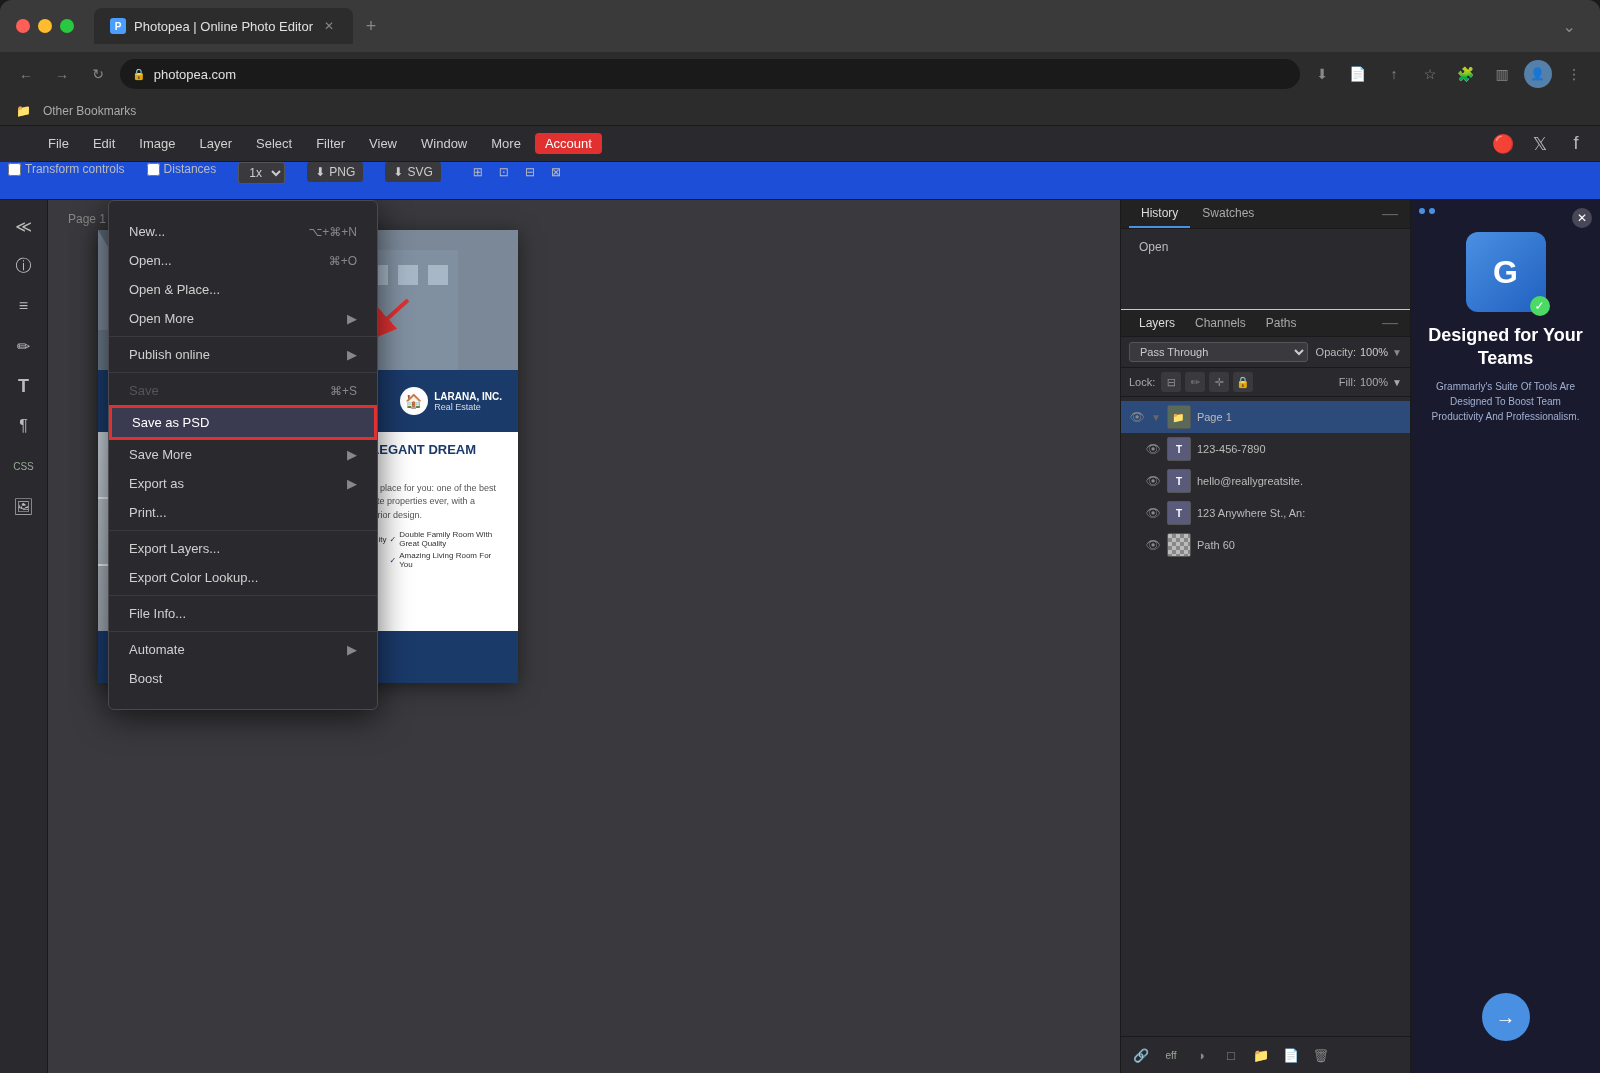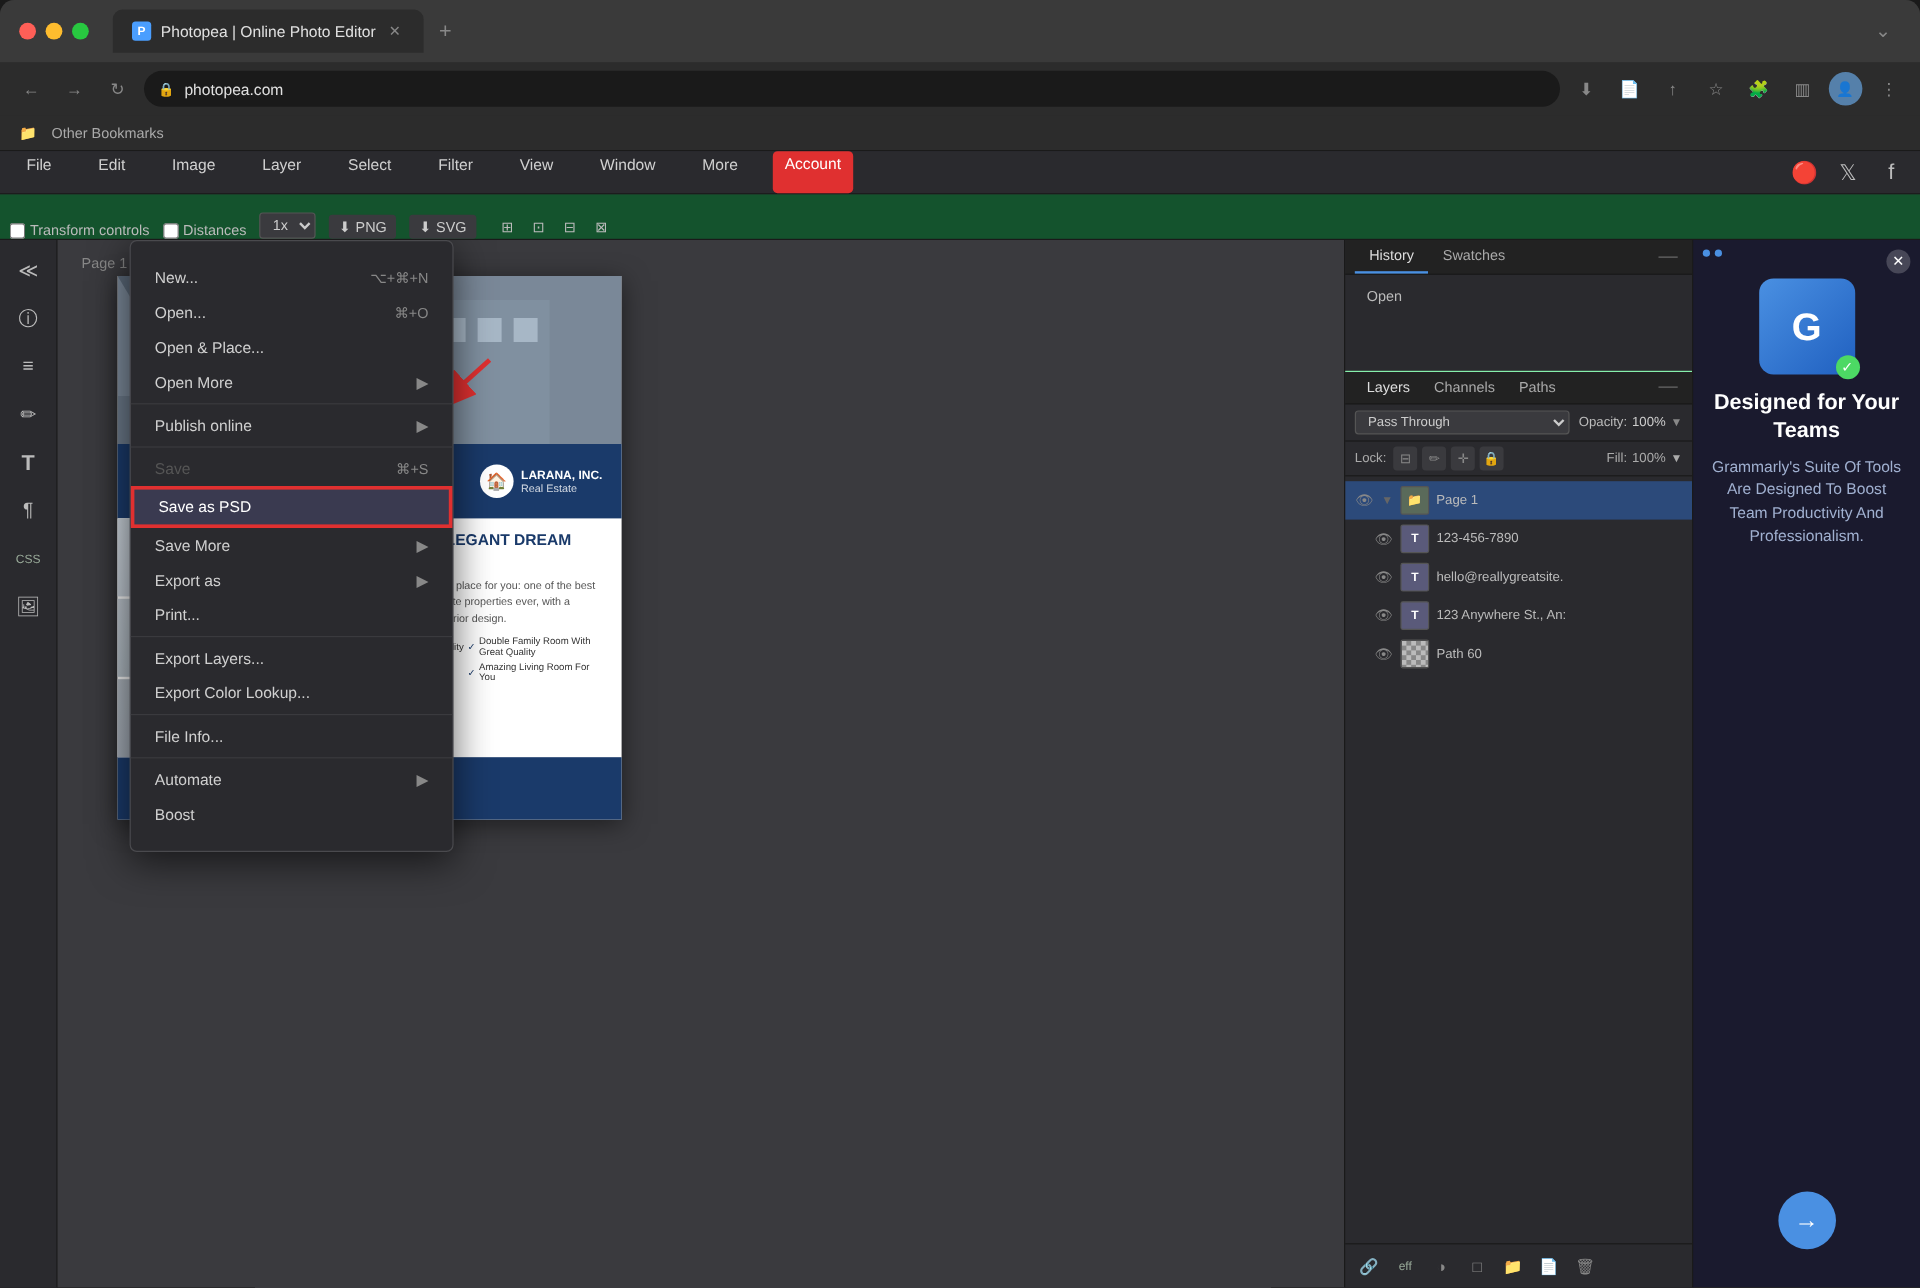--- a/index.html
+++ b/index.html
@@ -181,23 +181,25 @@
       flex-direction: column;
       height: calc(1073px - 52px - 44px - 30px);
       background: #2a2a2e;
     }
 
     
     .menu-bar {
       height: 36px;
       background: #2a2a2e;
       display: flex;
+      align-items: center;
       padding: 0 12px;
-      gap: 19px;
+      gap: 4px;
       border-bottom: 1px solid #1a1a1a;
+      margin-left: 26px;
     }
 
     .menu-item {
       padding: 4px 10px;
       font-size: 13px;
       color: #d0d0d0;
       cursor: pointer;
       border-radius: 4px;
     }
 
@@ -222,25 +224,25 @@
       cursor: pointer;
       display: flex;
       align-items: center;
       justify-content: center;
       font-size: 18px;
     }
 
     
     .toolbar {
       height: 38px;
-      background: #14532d;
-      display: flex;
-      align-items: flex-end;
+      background: #1d4ed8;
+      display: flex;
+      align-items: flex-start;
       padding: 0 8px;
-      gap: 11px;
+      gap: 22px;
       border-bottom: 1px solid #1a1a1a;
     }
 
     .toolbar-item {
       font-size: 12px;
       color: #bbb;
       cursor: pointer;
       padding: 3px 6px;
       border-radius: 3px;
     }
@@ -806,21 +808,21 @@
     .ad-title {
       font-size: 18px;
       font-weight: bold;
       color: white;
       text-align: center;
       line-height: 1.3;
       margin-bottom: 8px;
     }
 
     .ad-sub {
-      font-size: 13px;
+      font-size: 10px;
       color: #a0b0d0;
       text-align: center;
       line-height: 1.5;
       margin-bottom: 16px;
     }
 
     .ad-next-btn {
       width: 48px;
       height: 48px;
       border-radius: 50%;

